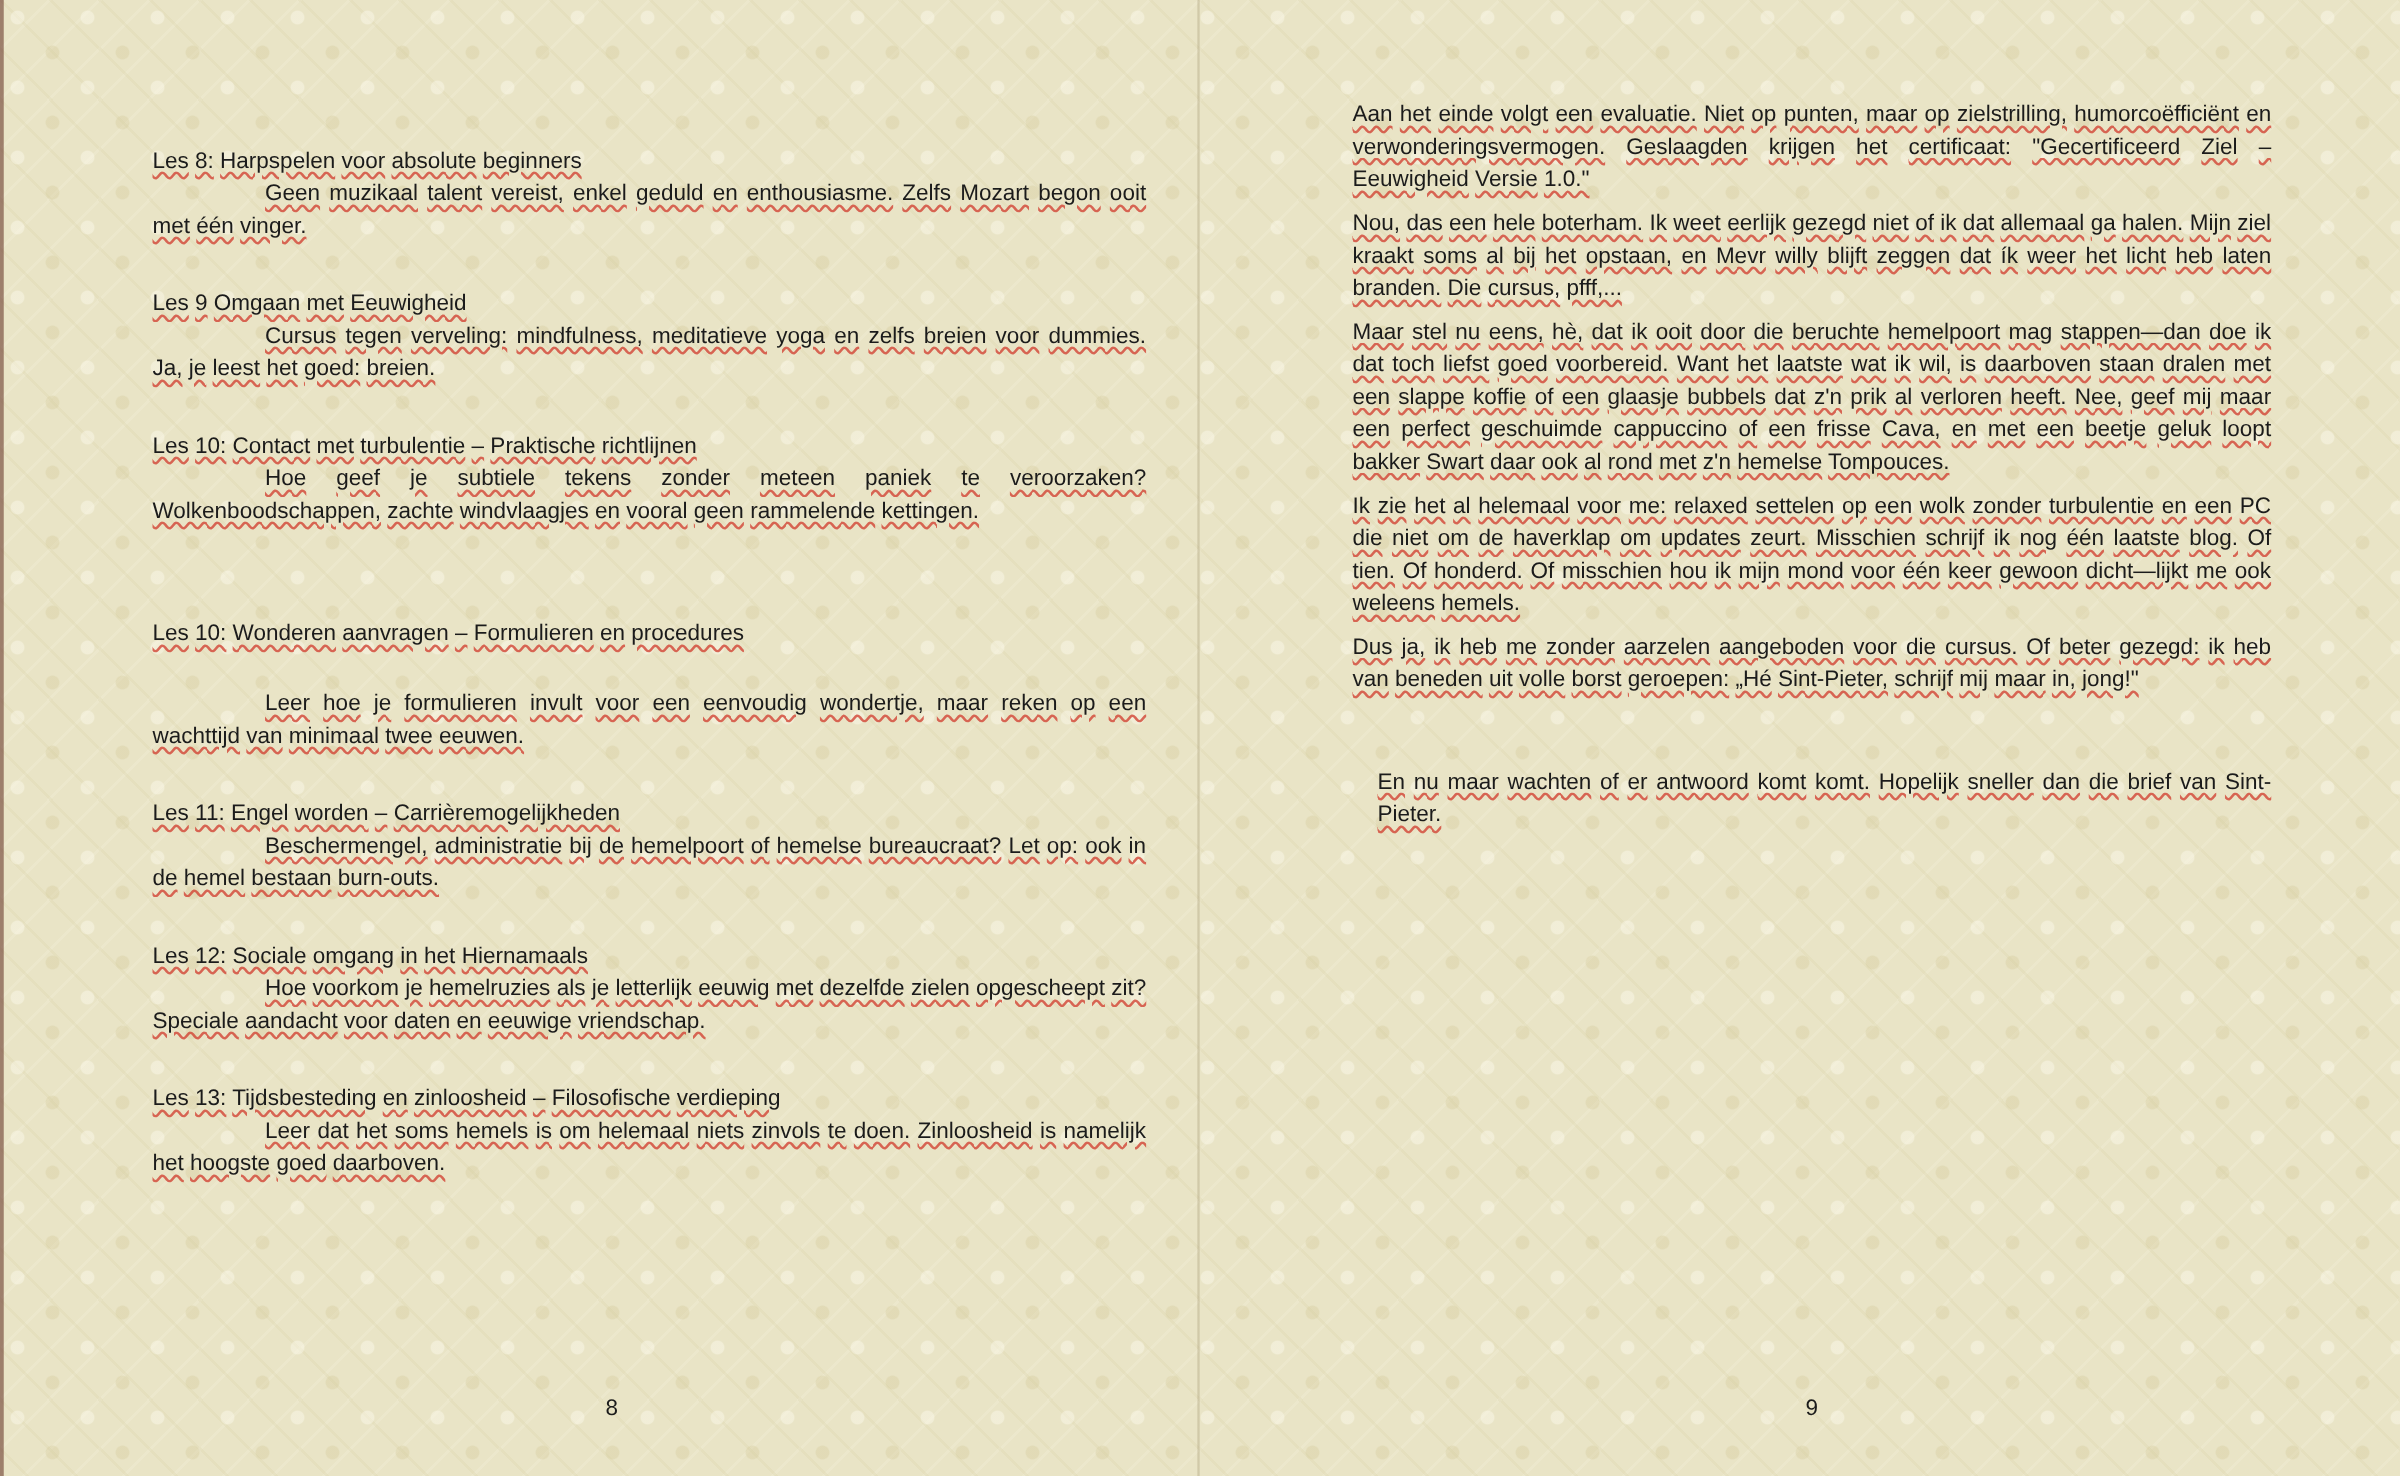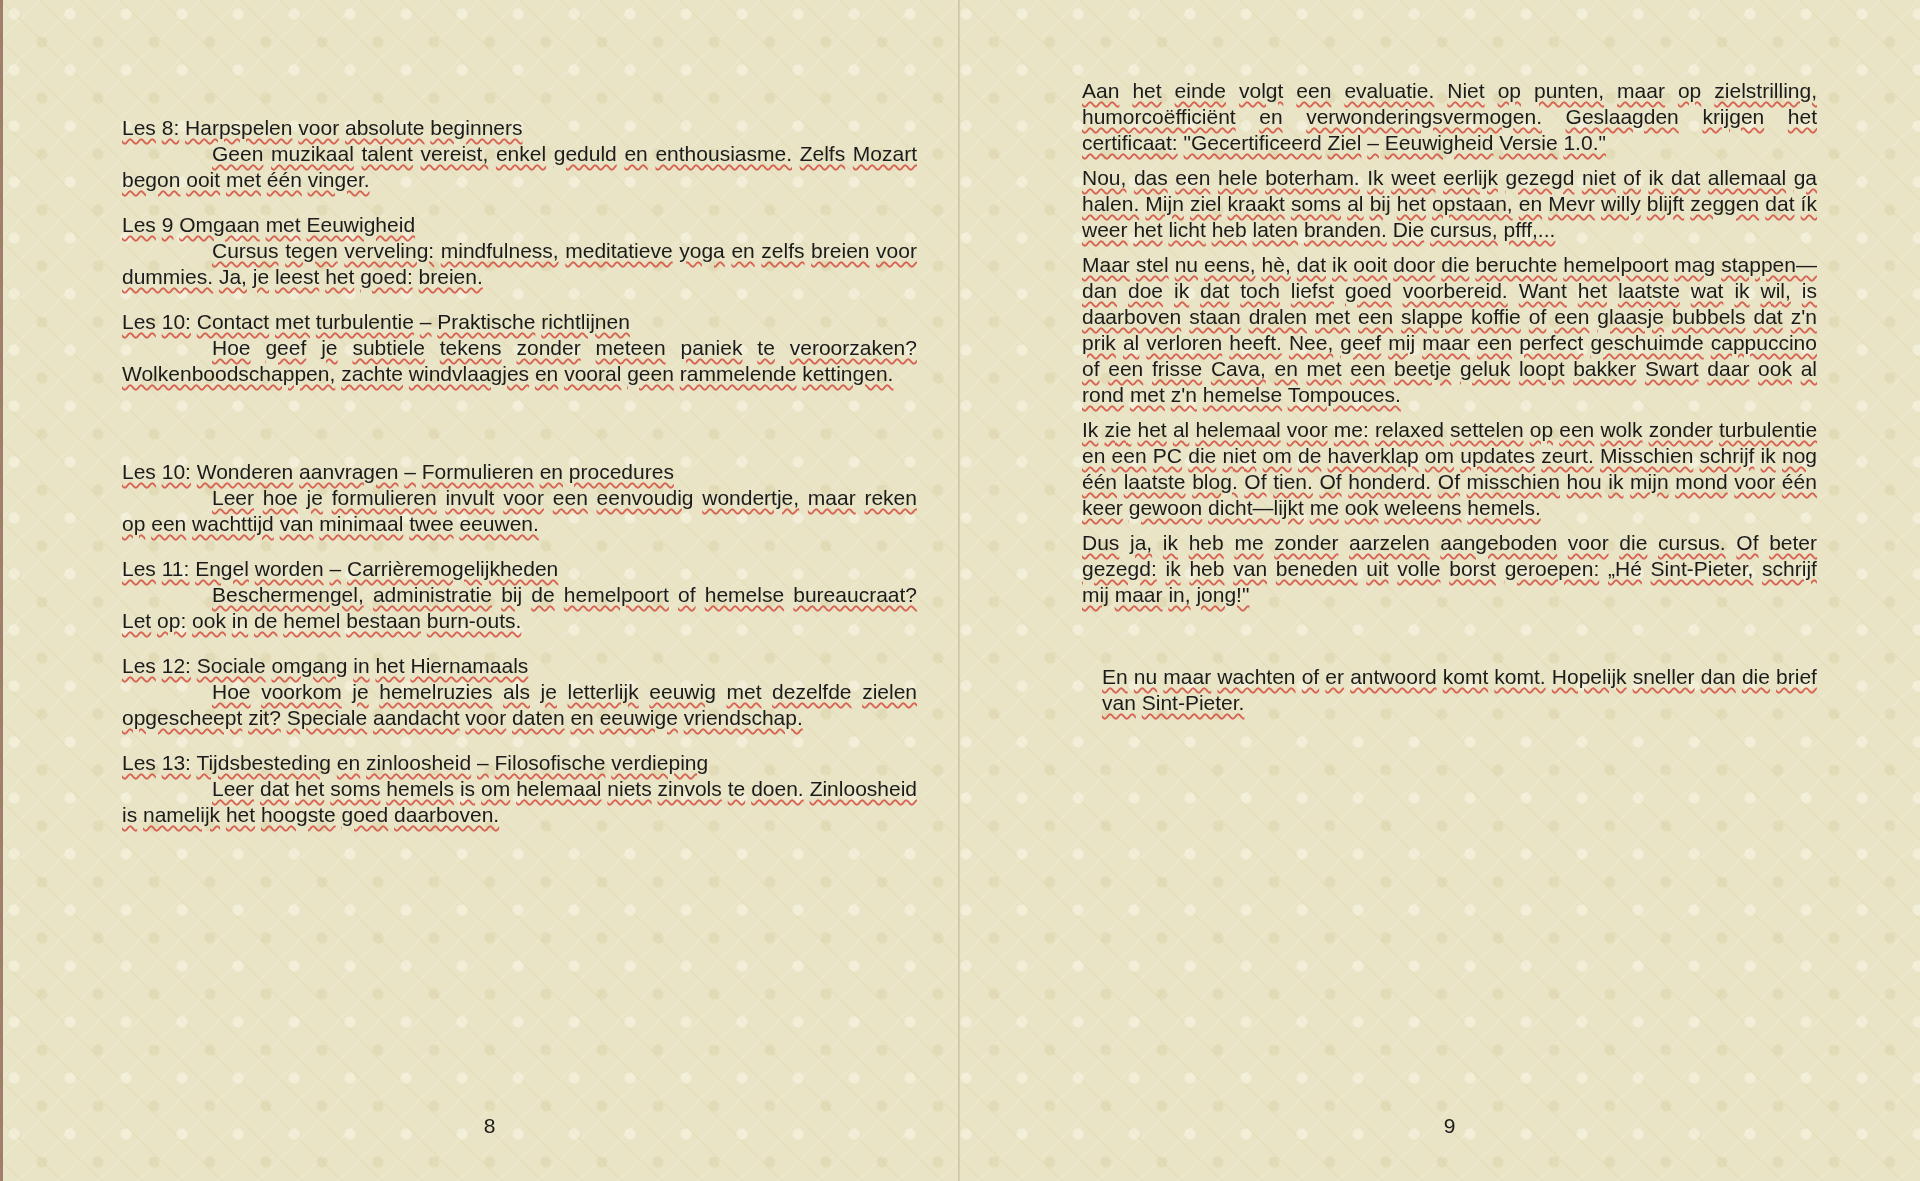--- a/index.html
+++ b/index.html
@@ -48,31 +48,31 @@
   .page {
     position: relative;
     width: 960px;
     height: 100%;
   }
 
   .page-left .content  { padding: 115px 43px 0 122px; }
   .page-right .content { padding: 78px 103px 0 122px; }
 
   .heading, .para, .page-number {
-    font-size: 21px;
+    font-size: 18px;
     line-height: 26px;
   }
 
-  .heading { margin-top: 19px; text-align: left; }
+  .heading { margin-top: 36px; text-align: left; }
   .heading.first   { margin-top: 0; }
   .heading.big-gap { margin-top: 72px; }
 
   .para { text-align: justify; }
   .page-left .para.indent    { text-indent: 90px; }
-  .page-left .para.after-gap { }
+  .page-left .para.after-gap { margin-top: 30px; }
 
   .page-right .para           { margin-top: 9px; }
   .page-right .para.first     { margin-top: 0; }
   .page-right .para.big-gap   { margin-top: 56px; margin-left: 20px; }
 
   .page-number {
     position: absolute;
     bottom: 42px;
     left: 122px;
     width: 735px;

